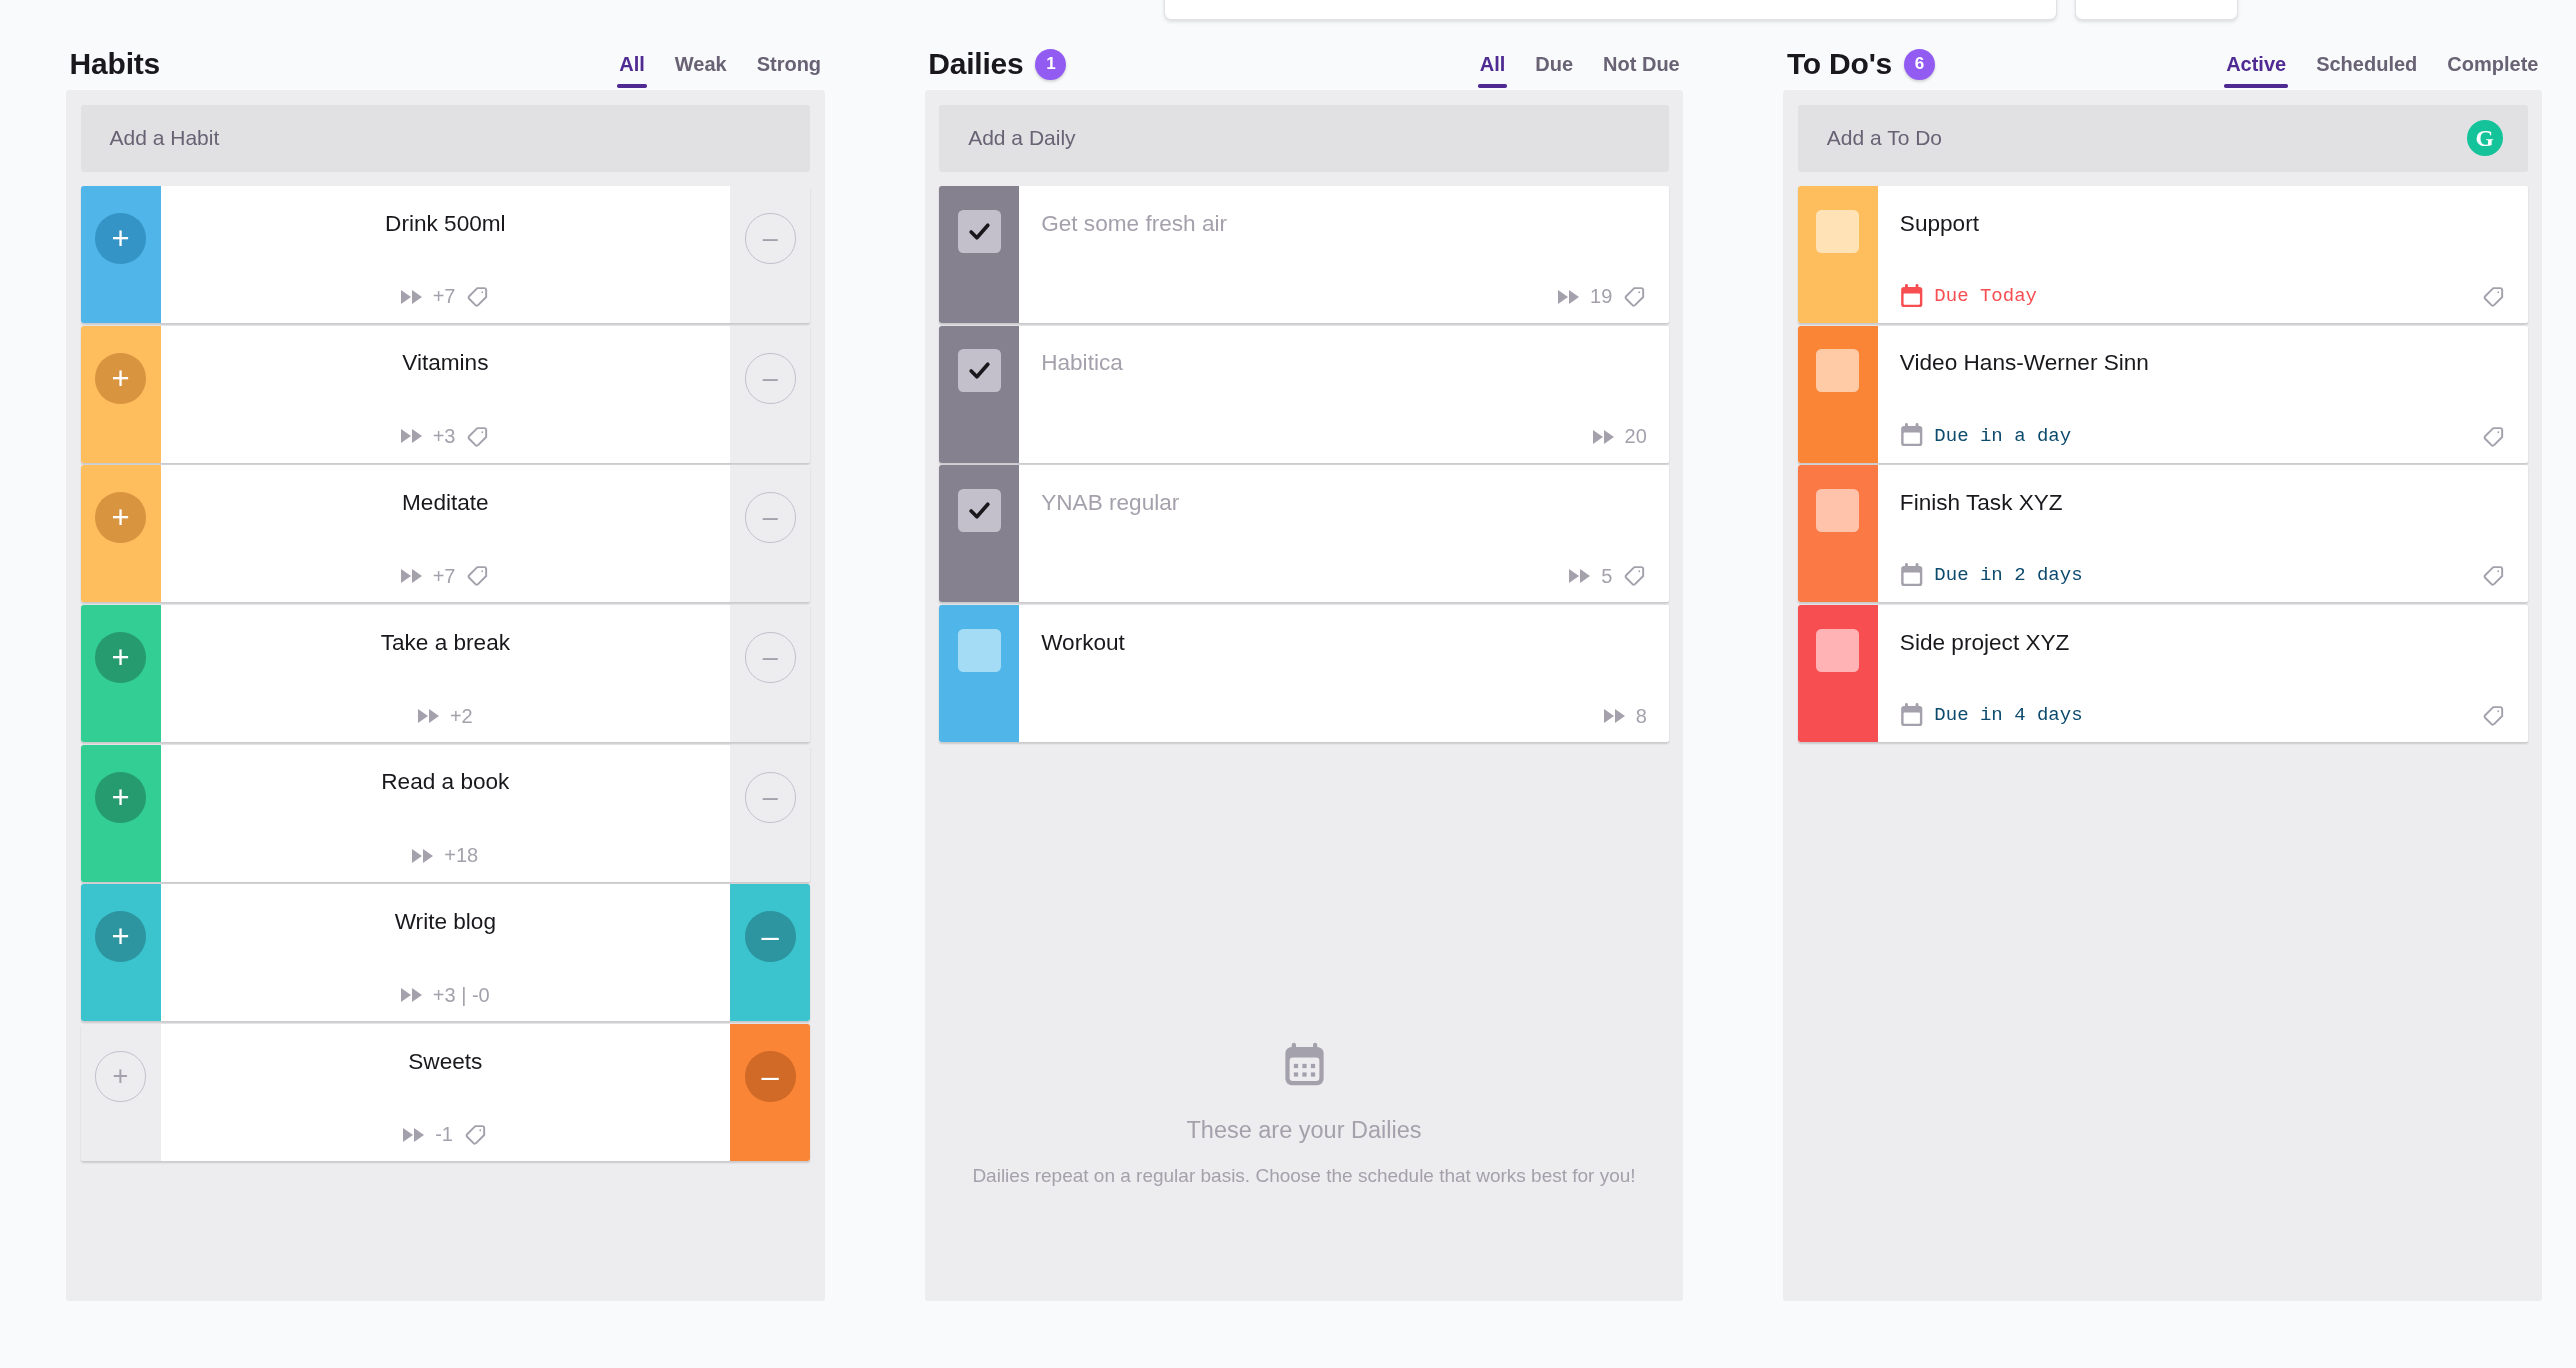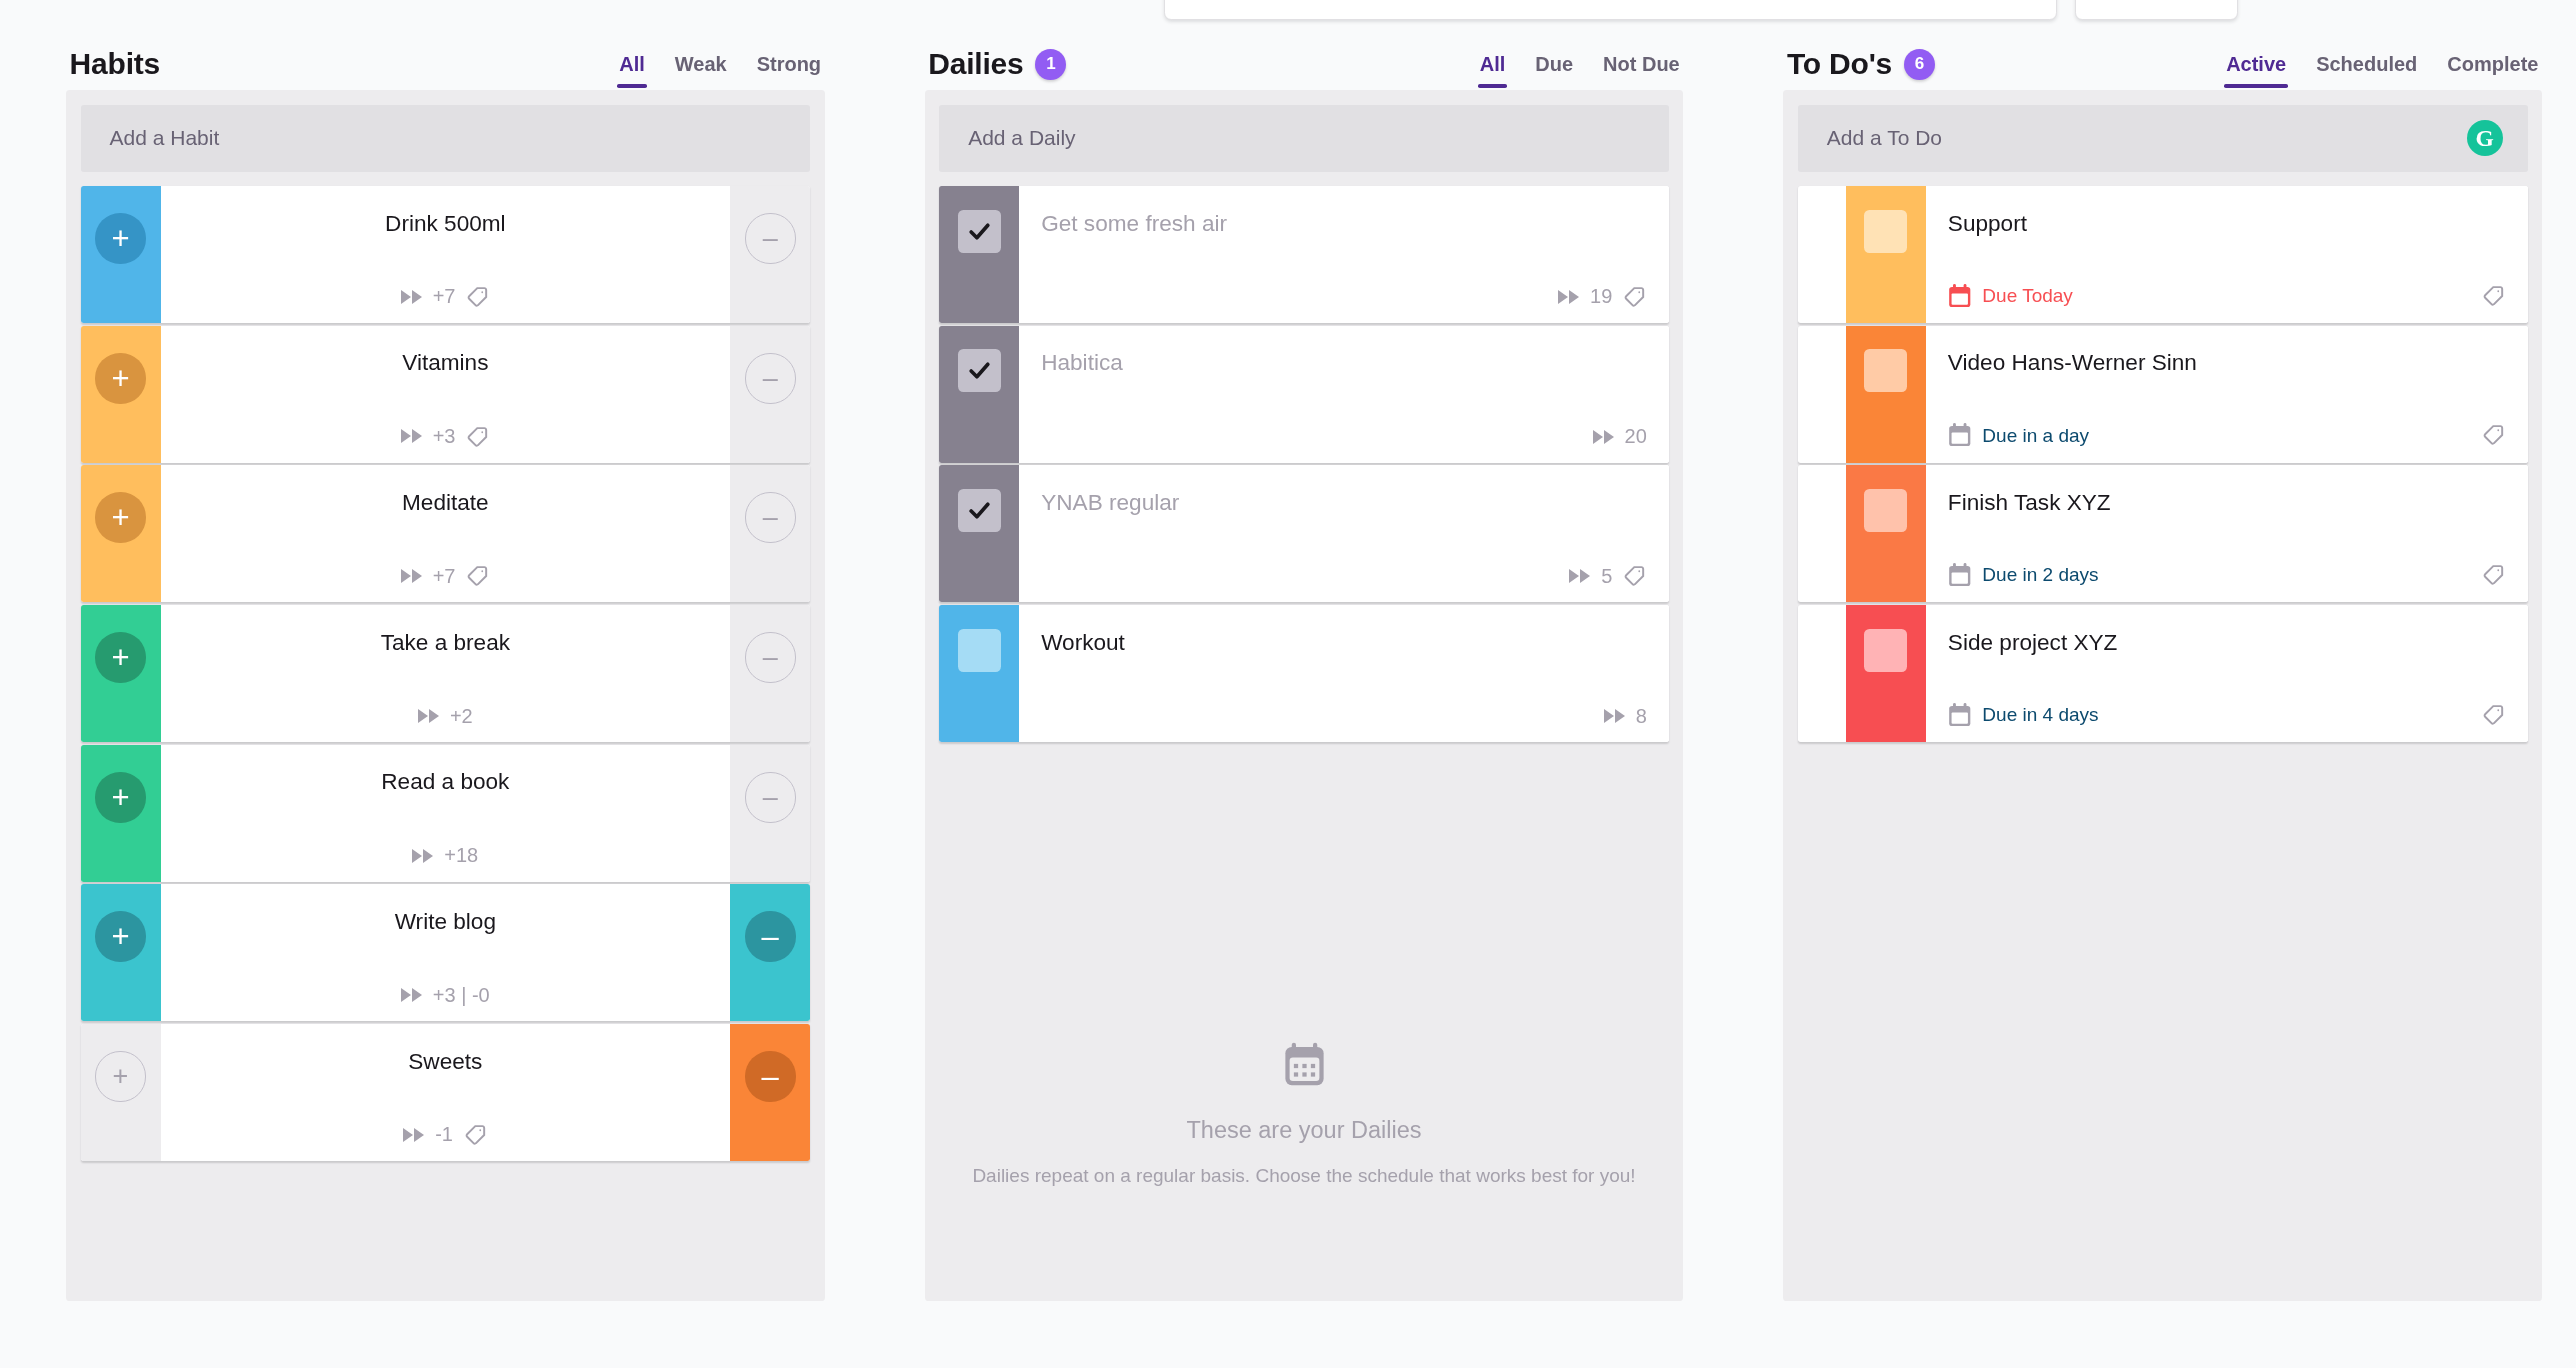--- a/index.html
+++ b/index.html
@@ -125,31 +125,31 @@
   .chk svg { width: 25px; height: 25px; }
   .daily-main {
     flex: 1; background: #fff; display: flex; flex-direction: column;
     justify-content: space-between; padding: 23.5px 22px 14.5px 22px;
   }
   .title-done { color: #A5A1AC; }
 
   
   .todo-row {
     display: flex; height: 137px; border-radius: 2.7px; overflow: hidden;
-    box-shadow: 0 1.8px 1.8px rgba(26,24,29,0.16); background: #fff; padding-left: 48px;
+    box-shadow: 0 1.8px 1.8px rgba(26,24,29,0.16); background: #fff;
   }
   .todo-check-col {
     width: 80px; flex: 0 0 80px; display: flex;
     align-items: flex-start; justify-content: center; padding-top: 23.5px;
   }
   .todo-main {
     flex: 1; background: #fff; display: flex; flex-direction: column;
     justify-content: space-between; padding: 23.5px 22px 14.5px 22px;
   }
-  .todo-bottom { display: flex; align-items: flex-start; justify-content: space-between; }
+  .todo-bottom { display: flex; align-items: flex-end; justify-content: space-between; font-family: Liberation Mono, monospace; }
   .due { display: flex; align-items: center; gap: 11px; font-size: 19px; color: #0c4a6e; }
   .due.urgent { color: #F74E52; }
   .cal-icon { width: 23.5px; height: 25px; display: block; }
 
   
   .empty-state {
     padding-top: 298px; display: flex; flex-direction: column;
     align-items: center; text-align: center;
   }
   .empty-cal { width: 51px; height: 52px; margin-bottom: 25px; }

